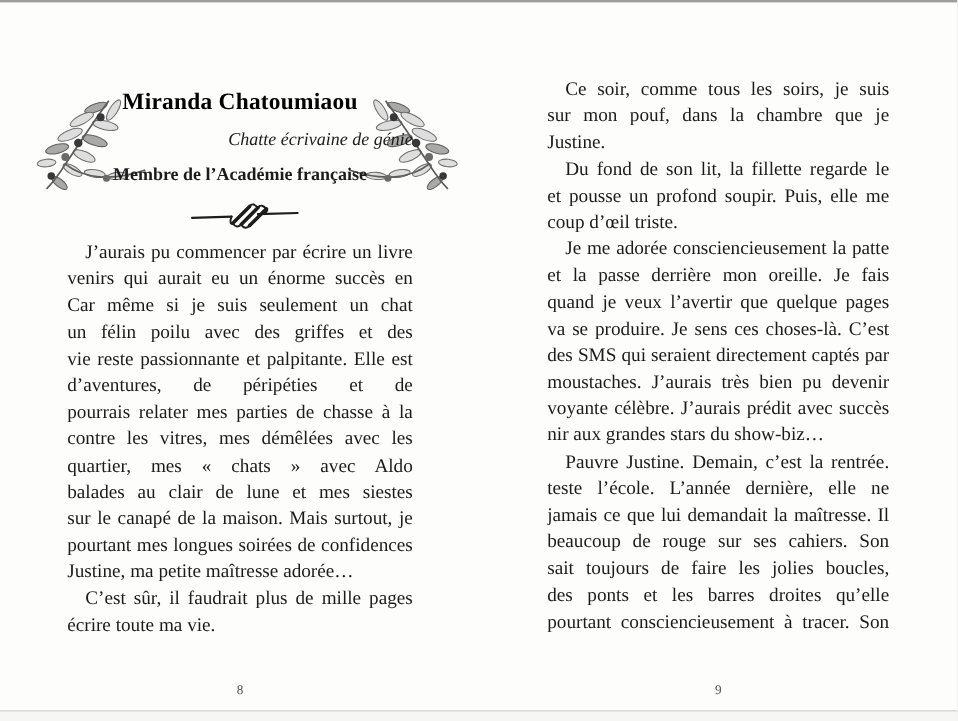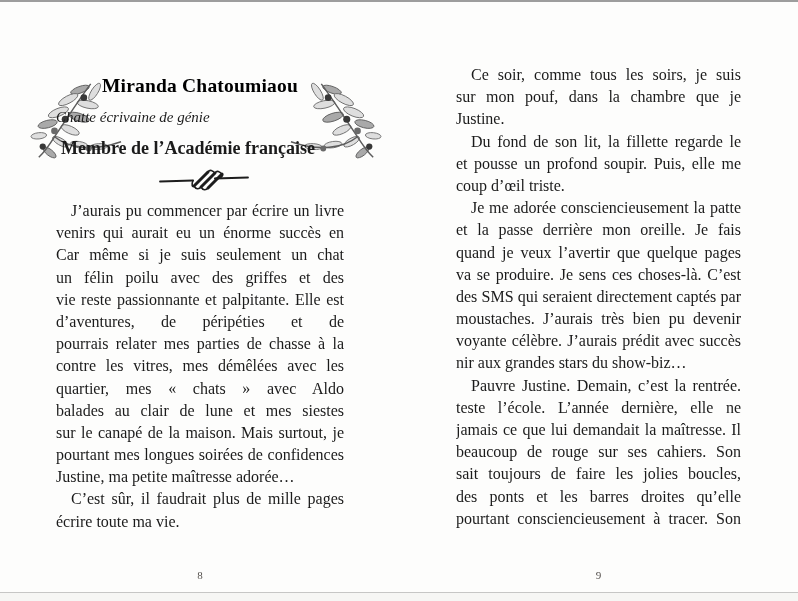--- a/index.html
+++ b/index.html
@@ -14,25 +14,25 @@
   .below-edge { position:absolute; left:0; top:593px; width:798px; height:8px; background:#f6f6f4; }
 
   
   .author {
     position:absolute; left:56px; top:75px; width:288px;
     text-align:center; font-size:19.5px; font-weight:bold;
     letter-spacing:.2px; margin:0; color:#000000;
   }
   .role {
     position:absolute; left:56px; top:109px; width:288px;
-    text-align:left; font-size:15px; font-style:italic; margin:0;
+    text-align:right; font-size:15px; font-style:italic; margin:0;
   }
   .affiliation {
-    position:absolute; left:44px; top:138px; width:288px;
-    text-align:center; font-size:18px; font-weight:bold; margin:0;
+    position:absolute; left:56px; top:138px; width:288px;
+    text-align:center; font-size:15px; font-weight:bold; margin:0;
   }
   .branch { position:absolute; top:80px; width:94px; height:94px; }
   .branch-left  { left:30px; }
   .branch-right { left:288px; transform:scaleX(-1); }
   .branch .stem  { fill:none; stroke:#5c5c5c; stroke-width:1.5; }
   .branch .leaf  { fill:#dedede; stroke:#6f6f6f; stroke-width:.9; }
   .branch .leaf2 { fill:#a9a9a9; stroke:#5f5f5f; stroke-width:.9; }
   .branch .olive { fill:#383838; }
   .branch .olive2{ fill:#6a6a6a; }
   .divider { position:absolute; left:158px; top:167px; width:92px; height:26px; }

